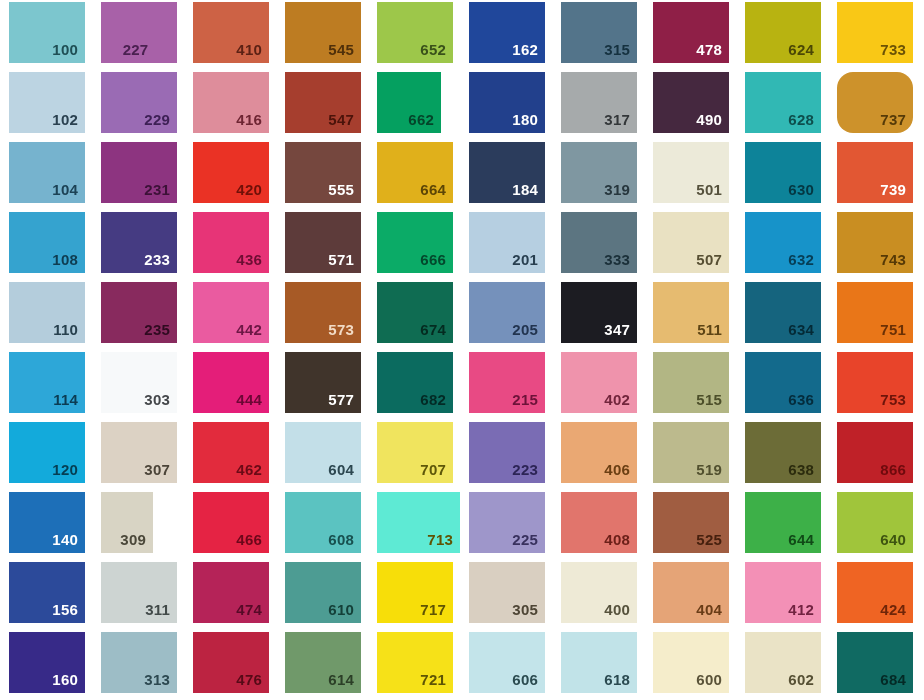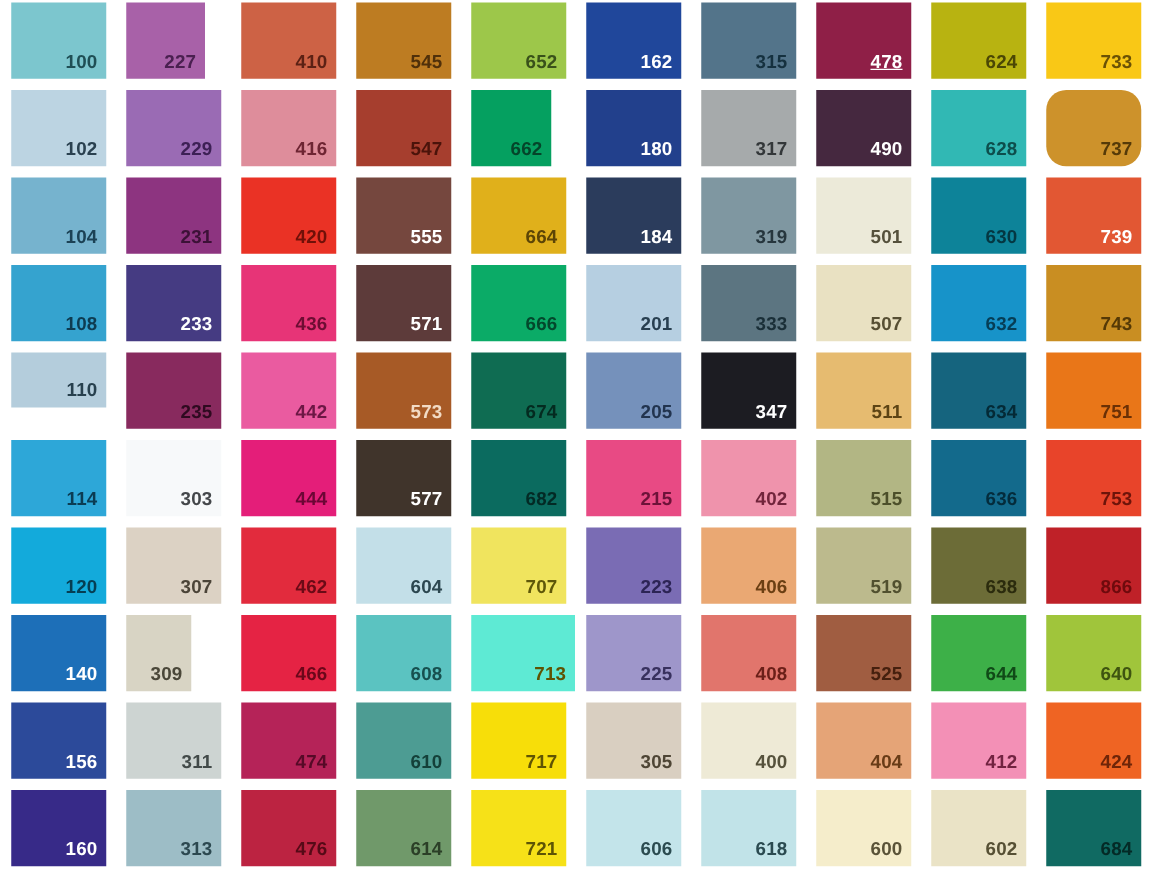--- a/index.html
+++ b/index.html
@@ -37,40 +37,40 @@
     font-family: "Liberation Sans", sans-serif;
   }
 </style>
 </head>
 <body>
 
 <div id="swatch-chart" style="background: rgb(255, 255, 255);">
     <div class="swatch" style="left: 9px; top: 2px; width: 76px; height: 61px; background: rgb(124, 198, 206);">
       <span class="swatch-label" style="color: rgb(31, 79, 85);">100</span>
     </div>
-    <div class="swatch" style="left: 101px; top: 2px; width: 63px; height: 61px; background: rgb(168, 97, 168);">
+    <div class="swatch" style="left: 101px; top: 2px; width: 76px; height: 61px; background: rgb(168, 97, 168); justify-content: center;">
       <span class="swatch-label" style="color: rgb(74, 32, 80);">227</span>
     </div>
     <div class="swatch" style="left: 193px; top: 2px; width: 76px; height: 61px; background: rgb(205, 98, 69);">
       <span class="swatch-label" style="color: rgb(92, 33, 20);">410</span>
     </div>
     <div class="swatch" style="left: 285px; top: 2px; width: 76px; height: 61px; background: rgb(189, 124, 34);">
       <span class="swatch-label" style="color: rgb(80, 48, 10);">545</span>
     </div>
     <div class="swatch" style="left: 377px; top: 2px; width: 76px; height: 61px; background: rgb(157, 199, 74);">
       <span class="swatch-label" style="color: rgb(57, 81, 26);">652</span>
     </div>
     <div class="swatch" style="left: 469px; top: 2px; width: 76px; height: 61px; background: rgb(32, 71, 155);">
       <span class="swatch-label" style="color: rgb(255, 255, 255);">162</span>
     </div>
     <div class="swatch" style="left: 561px; top: 2px; width: 76px; height: 61px; background: rgb(83, 116, 138);">
       <span class="swatch-label" style="color: rgb(21, 49, 63);">315</span>
     </div>
     <div class="swatch" style="left: 653px; top: 2px; width: 76px; height: 61px; background: rgb(143, 31, 71);">
-      <span class="swatch-label" style="color: rgb(255, 255, 255); text-decoration: underline;">478</span>
+      <span class="swatch-label" style="color: rgb(255, 255, 255);">478</span>
     </div>
     <div class="swatch" style="left: 745px; top: 2px; width: 76px; height: 61px; background: rgb(184, 179, 17);">
       <span class="swatch-label" style="color: rgb(75, 71, 5);">624</span>
     </div>
     <div class="swatch" style="left: 837px; top: 2px; width: 76px; height: 61px; background: rgb(249, 200, 22);">
       <span class="swatch-label" style="color: rgb(107, 82, 5);">733</span>
     </div>
     <div class="swatch" style="left: 9px; top: 72px; width: 76px; height: 61px; background: rgb(188, 212, 226);">
       <span class="swatch-label" style="color: rgb(42, 65, 80);">102</span>
     </div>
@@ -154,21 +154,21 @@
     </div>
     <div class="swatch" style="left: 653px; top: 212px; width: 76px; height: 61px; background: rgb(233, 225, 194);">
       <span class="swatch-label" style="color: rgb(87, 79, 51);">507</span>
     </div>
     <div class="swatch" style="left: 745px; top: 212px; width: 76px; height: 61px; background: rgb(23, 147, 201);">
       <span class="swatch-label" style="color: rgb(6, 62, 86);">632</span>
     </div>
     <div class="swatch" style="left: 837px; top: 212px; width: 76px; height: 61px; background: rgb(201, 142, 34);">
       <span class="swatch-label" style="color: rgb(85, 57, 6);">743</span>
     </div>
-    <div class="swatch" style="left: 9px; top: 282px; width: 76px; height: 44px; background: rgb(180, 205, 220);">
+    <div class="swatch" style="left: 9px; top: 282px; width: 76px; height: 61px; background: rgb(180, 205, 220);">
       <span class="swatch-label" style="color: rgb(39, 64, 78);">110</span>
     </div>
     <div class="swatch" style="left: 101px; top: 282px; width: 76px; height: 61px; background: rgb(136, 42, 94);">
       <span class="swatch-label" style="color: rgb(47, 10, 32);">235</span>
     </div>
     <div class="swatch" style="left: 193px; top: 282px; width: 76px; height: 61px; background: rgb(234, 91, 160);">
       <span class="swatch-label" style="color: rgb(109, 23, 69);">442</span>
     </div>
     <div class="swatch" style="left: 285px; top: 282px; width: 76px; height: 61px; background: rgb(167, 90, 38);">
       <span class="swatch-label" style="color: rgb(242, 219, 197);">573</span>

